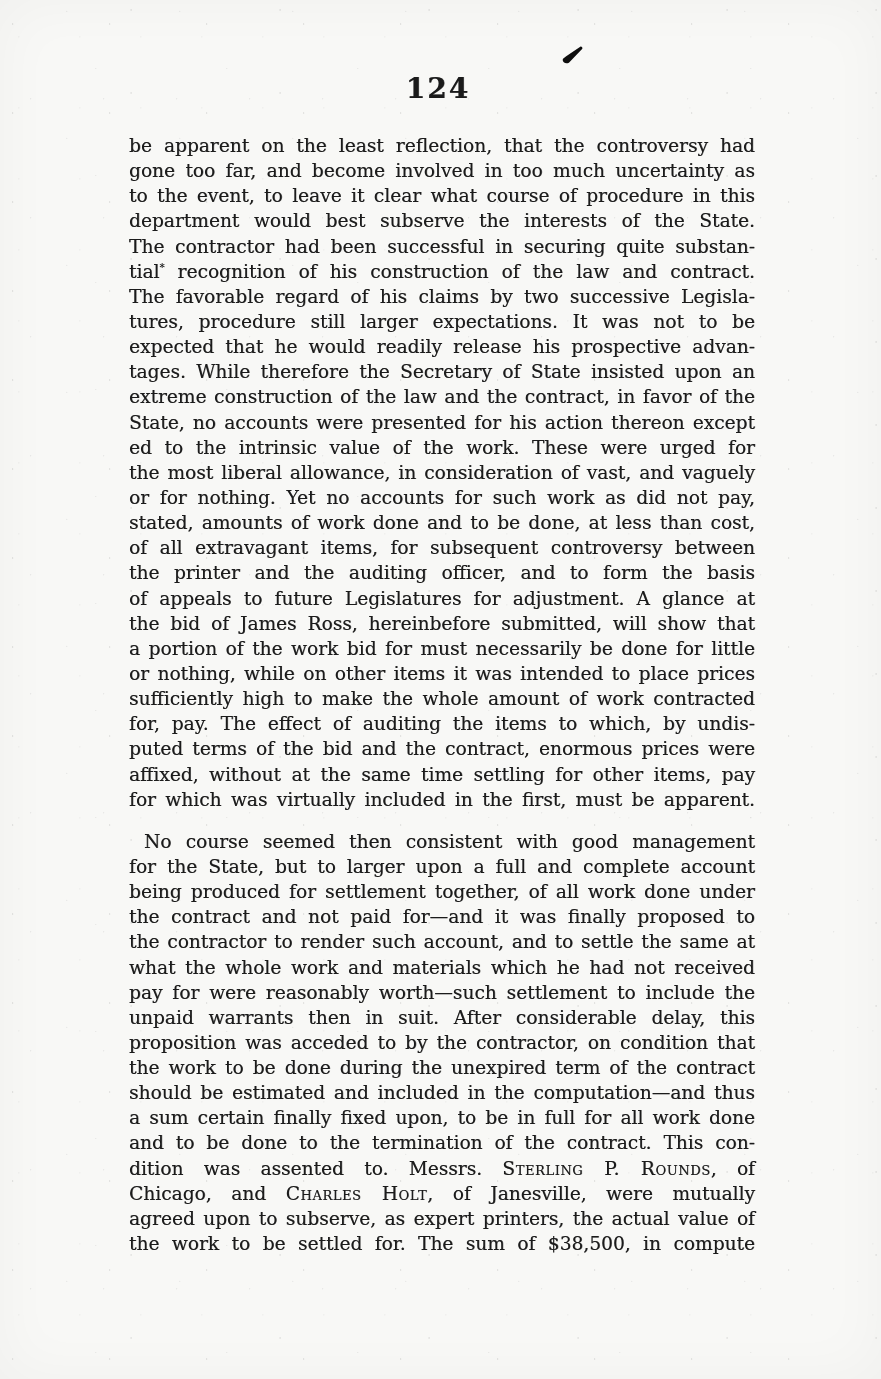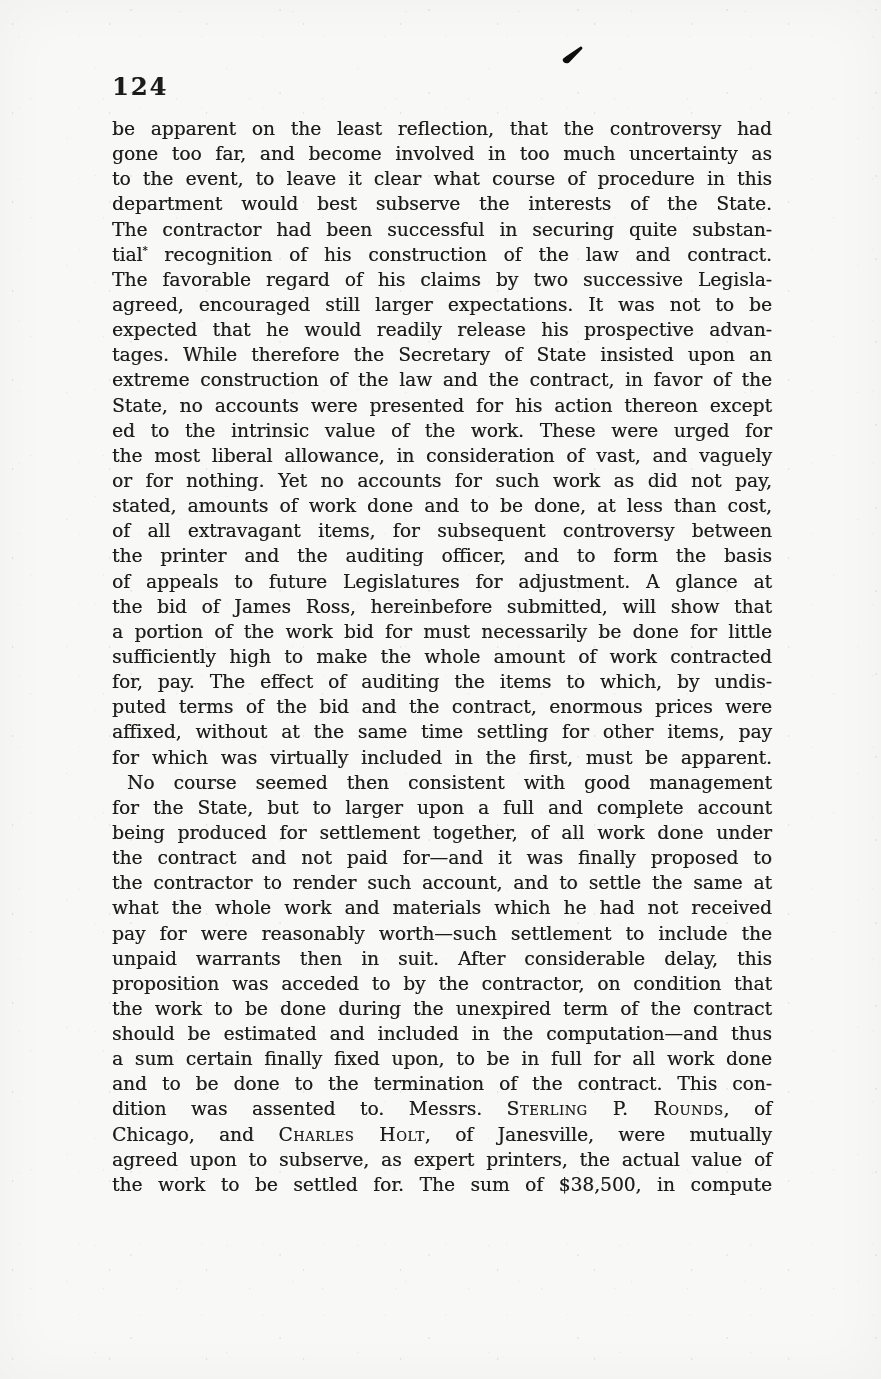--- a/index.html
+++ b/index.html
@@ -17,39 +17,39 @@
       radial-gradient(circle at 31% 52%, rgba(40,40,40,0.06) 0.4px, transparent 0.9px),
       radial-gradient(circle at 59% 9%,  rgba(40,40,40,0.07) 0.5px, transparent 1px);
     background-size: 97px 89px, 131px 107px, 73px 119px, 149px 83px, 61px 71px, 113px 127px;
     box-shadow: inset 0 0 60px rgba(0,0,0,0.035);
     overflow:hidden;
     color:var(--ink,#1b1b1b);
   }
   .page-number{
     position:absolute;
     left:112px; top:72px; width:652px;
-    text-align:left;
-    font-size:24px;
+    text-align:center;
+    font-size:28px;
     font-weight:bold;
     letter-spacing:2px;
     text-shadow:0.5px 0.3px 0 rgba(20,20,20,0.6);
   }
   .pen-mark{
     position:absolute;
     left:562px; top:45px;
     width:22px; height:20px;
   }
   .text-block{
     position:absolute;
     left:112px; top:116px; width:660px;
     font-size:18.6px;
     line-height:25.15px;
     text-shadow:0.4px 0.25px 0 rgba(25,25,25,0.55);
   }
-  .para{margin:0;padding:0;}
+  .para{margin:17px;padding:0;}
   .line{
     text-align:justify;
     text-align-last:justify;
     -moz-text-align-last:justify;
     height:25.15px;
     overflow:visible;
     white-space:normal;
   }
   .para.indent .line:first-child{ text-indent:15px; }
   .it{ }
@@ -67,34 +67,35 @@
 
 <div class="text-block">
     <div class="para">
       <div class="line">be apparent on the least reflection, that the controversy had</div>
       <div class="line">gone too far, and become involved in too much uncertainty as</div>
       <div class="line">to the event, to leave it clear what course of procedure in this</div>
       <div class="line">department would best subserve the interests of the State.</div>
       <div class="line"><span>The contractor had been successful in securing quite </span><span class="it">substan-</span></div>
       <div class="line"><span class="it">tial</span><span class="sup">*</span><span> recognition of his construction of the law and contract.</span></div>
       <div class="line">The favorable regard of his claims by two successive Legisla-</div>
-      <div class="line">agreed, encouraged still larger expectations.  It was not to be</div>
+      <div class="line">tures, procedure still larger expectations.  It was not to be</div>
       <div class="line">expected that he would readily release his prospective advan-</div>
       <div class="line">tages.  While therefore the Secretary of State insisted upon an</div>
       <div class="line">extreme construction of the law and the contract, in favor of the</div>
       <div class="line">State, no accounts were presented for his action thereon except</div>
       <div class="line">ed to the intrinsic value of the work.  These were urged for</div>
       <div class="line">the most liberal allowance, in consideration of vast, and vaguely</div>
       <div class="line">or for nothing.  Yet no accounts for such work as did not pay,</div>
       <div class="line">stated, amounts of work done and to be done, at less than cost,</div>
       <div class="line">of all extravagant items, for subsequent controversy between</div>
       <div class="line">the printer and the auditing officer, and to form the basis</div>
       <div class="line">of appeals to future Legislatures for adjustment.  A glance at</div>
       <div class="line">the bid of James Ross, hereinbefore submitted, will show that</div>
       <div class="line">a portion of the work bid for must necessarily be done for little</div>
+      <div class="line">or nothing, while on other items it was intended to place prices</div>
       <div class="line">sufficiently high to make the whole amount of work contracted</div>
       <div class="line">for, pay.  The effect of auditing the items to which, by undis-</div>
       <div class="line">puted terms of the bid and the contract, enormous prices were</div>
       <div class="line">affixed, without at the same time settling for other items, pay</div>
       <div class="line">for which was virtually included in the first, must be apparent.</div>
     </div>
     <div class="para indent">
       <div class="line">No course seemed then consistent with good management</div>
       <div class="line">for the State, but to larger upon a full and complete account</div>
       <div class="line">being produced for settlement together, of all work done under</div>

